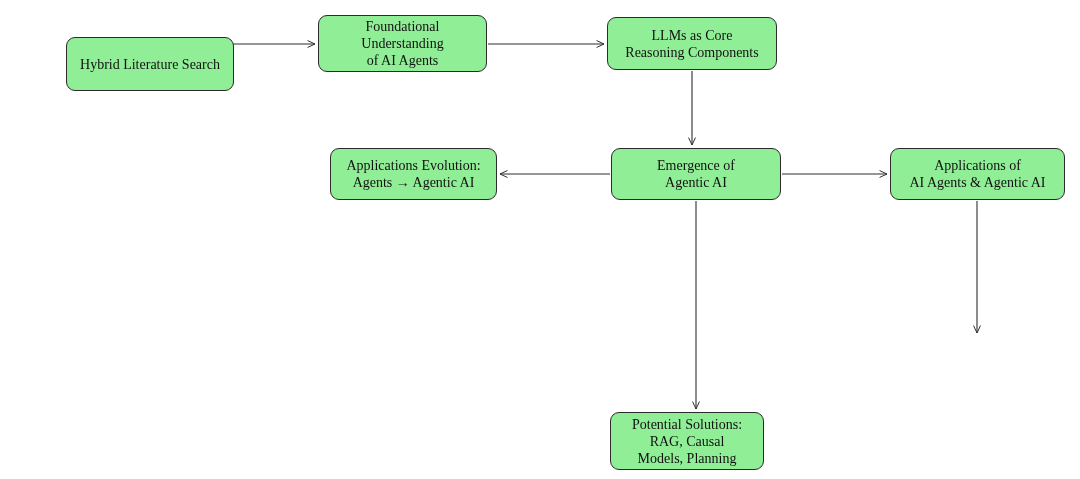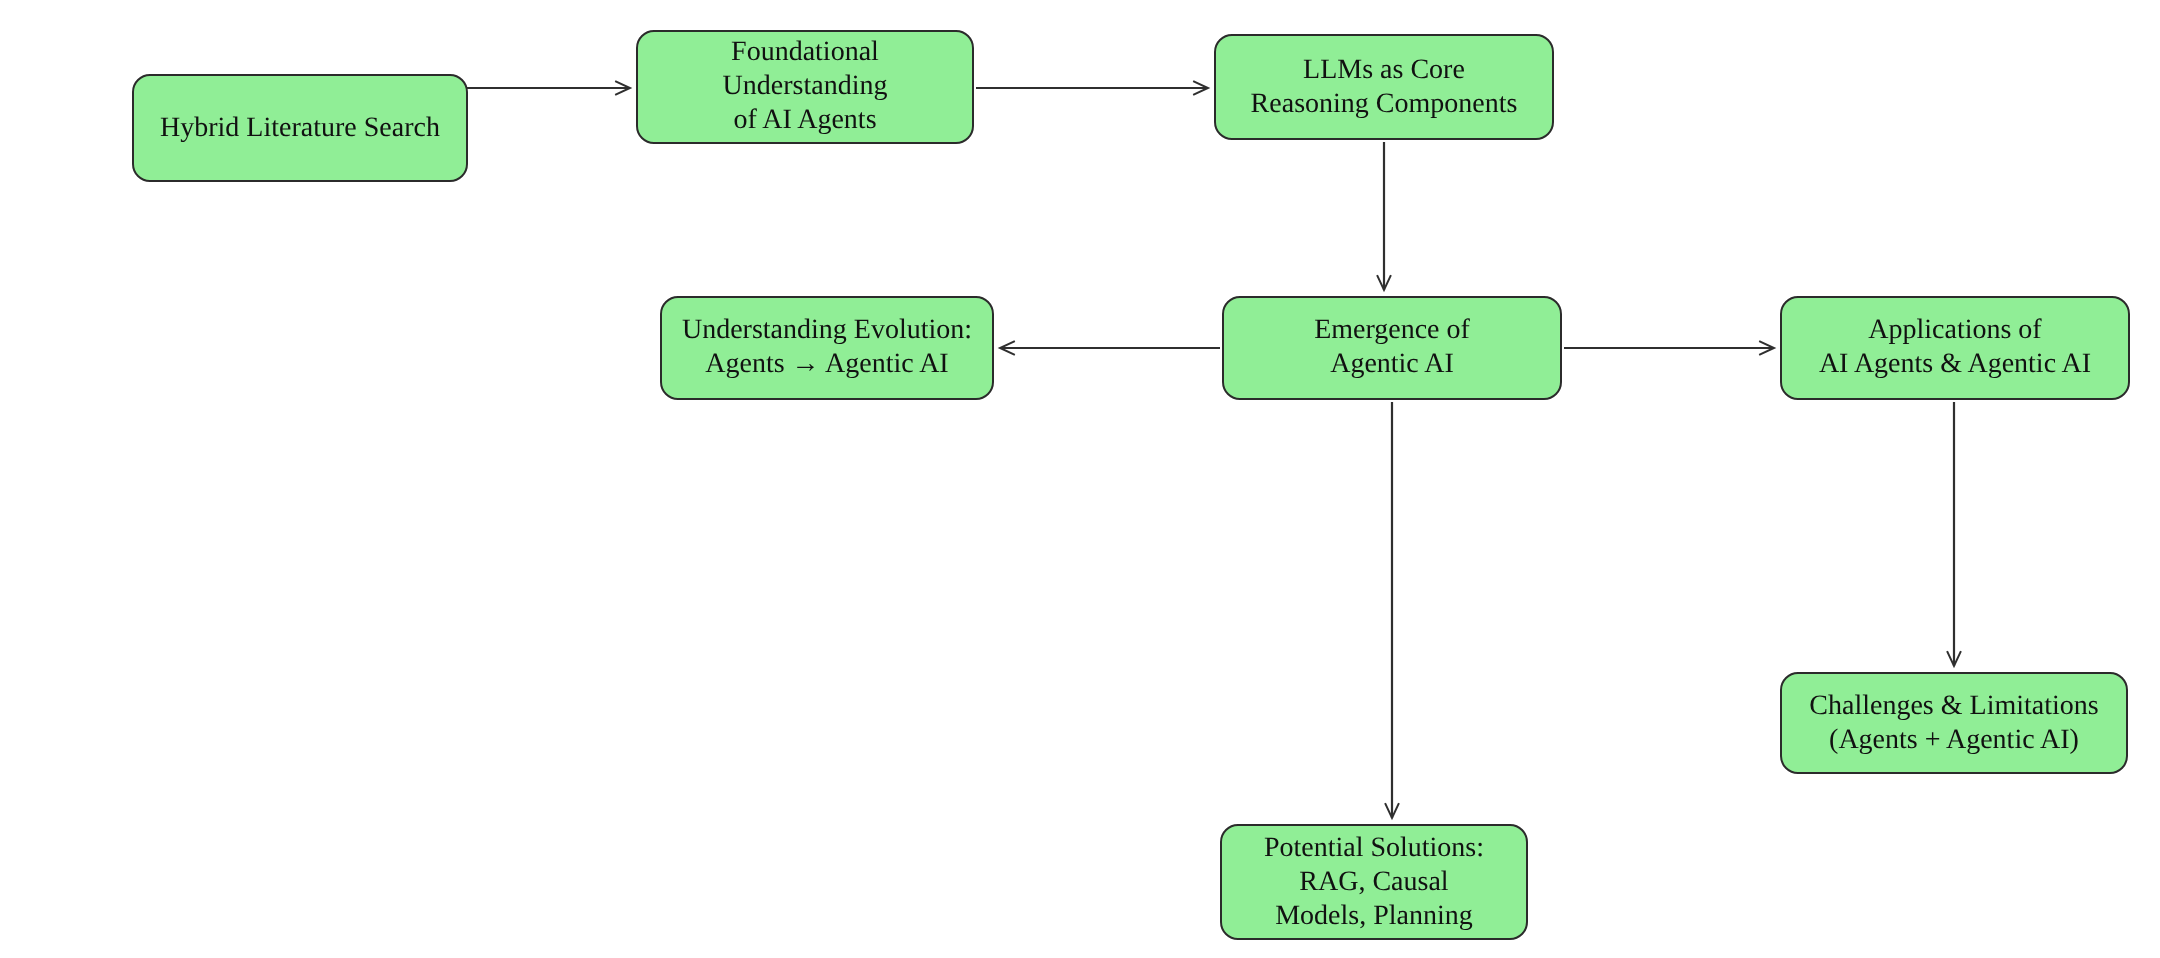--- a/index.html
+++ b/index.html
@@ -82,38 +82,34 @@
 Understanding
 of AI Agents</span>
   </div>
 
   <div class="node" style="left:607px; top:17px;  width:170px; height:53px;">
     <span class="node-label">LLMs as Core
 Reasoning Components</span>
   </div>
 
   <div class="node" style="left:330px; top:148px; width:167px; height:52px;">
-    <span class="node-label">Understanding Evolution:
+    <span class="node-label">Applications Evolution:
 Agents → Agentic AI</span>
   </div>
 
   <div class="node" style="left:611px; top:148px; width:170px; height:52px;justify-content:flex-end;">
     <span class="node-label">Emergence of
 Agentic AI</span>
   </div>
 
   <div class="node" style="left:890px; top:148px; width:175px; height:52px;">
     <span class="node-label">Applications of
 AI Agents &amp; Agentic AI</span>
   </div>
 
-  <div class="node" style="left:890px; top:336px; width:174px; height:51px;">
-    <span class="node-label">Challenges &amp; Limitations
-(Agents + Agentic AI)</span>
-  </div>
 
   <div class="node" style="left:610px; top:412px; width:154px; height:58px;">
     <span class="node-label">Potential Solutions:
 RAG, Causal
 Models, Planning</span>
   </div>
 
 </div>
 
 </body></html>

